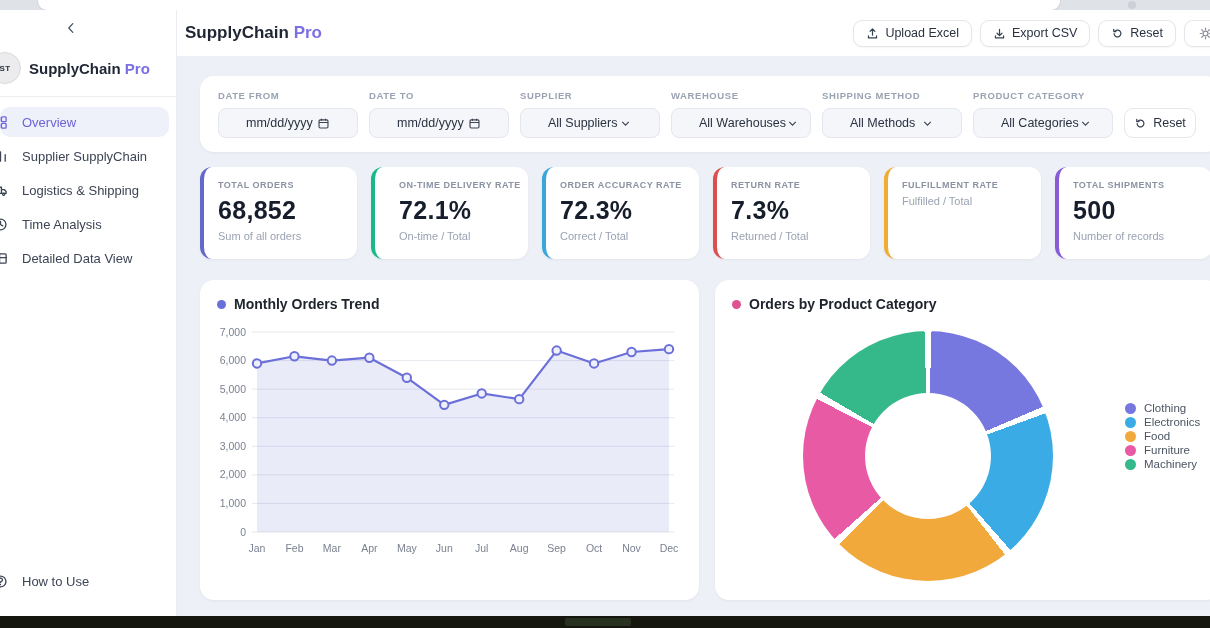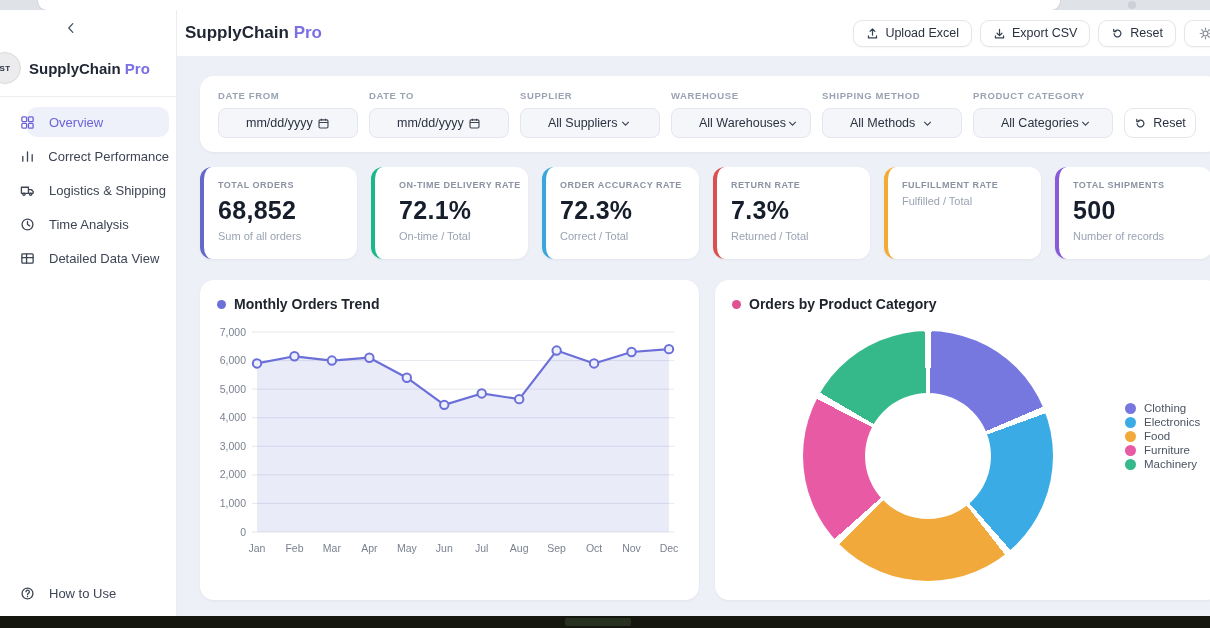--- a/index.html
+++ b/index.html
@@ -20,30 +20,30 @@
     display:flex; flex-direction:column; overflow:hidden; }
   .collapse-btn { margin:10px 0 0 62px; width:18px; height:18px; border:none; background:none;
     color:#4b5563; cursor:pointer; padding:0; }
   .brand { position:relative; height:32px; margin:14px 0 12px 0; display:flex; align-items:center; }
   .brand-logo { position:absolute; left:-11px; width:32px; height:32px; border-radius:50%;
     background:#ececee; border:1px solid #d9dadd; display:flex; align-items:center; justify-content:center;
     font-size:8px; font-weight:bold; color:#2a3140; letter-spacing:.5px; }
   .brand-name { margin-left:29px; font-size:15px; font-weight:bold; color:#1f2533; white-space:nowrap; }
   .brand-suffix { color:#7b6fe4; }
   .sidebar-divider { height:1px; background:#eceef2; }
-  .nav { margin-top:10px; display:flex; flex-direction:column; gap:4px;padding-left:27px; }
+  .nav { margin-top:10px; display:flex; flex-direction:column; gap:4px; }
   .nav-item { height:30px; display:flex; align-items:center; border-radius:10px; margin-right:7px;
     font-size:13px; color:#3d4454; cursor:pointer; }
   .nav-item.active { background:#eef0fa; color:#6c63d8; }
   .nav-icon { width:10px; overflow:visible; display:flex; }
   .nav-icon svg { width:15px; height:15px; margin-left:-7px; stroke:currentColor; fill:none;
     stroke-width:1.4; stroke-linecap:round; stroke-linejoin:round; flex:none; }
   .nav-label { margin-left:12px; white-space:nowrap; }
   .sidebar-spacer { flex:1; }
-  .sidebar-footer { margin-bottom:8px; }
+  .sidebar-footer { margin-bottom:20px; }
 
   
   .main { flex:1; min-width:0; display:flex; flex-direction:column; overflow:hidden; }
   .header { height:46px; background:#fff; display:flex; align-items:center; padding-left:8px; }
   .page-title { font-size:17px; font-weight:bold; color:#1f2533; }
   .title-suffix { color:#7b6fe4; }
   .header-actions { margin-left:auto; margin-right:-16px; display:flex; gap:8px; align-items:center; }
   .hbtn { height:27px; padding:12px 12px; background:#fff; border:1px solid #e4e6ec; border-radius:9px;
     font-size:12.5px; color:#2a3140; display:flex; gap:6px; align-items:center; cursor:pointer;
     box-shadow:0 1px 2px rgba(16,24,40,.04); font-family:inherit; white-space:nowrap; }
@@ -131,21 +131,21 @@
             </svg>
           </span>
     <span class="nav-label">Overview</span>
   </div>
         <div class="nav-item">
     <span class="nav-icon">
             <svg viewBox="0 0 16 16" class="">
               <path d="M3 13V8M8 13V3M13 13V6"></path>
             </svg>
           </span>
-    <span class="nav-label">Correct Performance</span>
+    <span class="nav-label">Supplier SupplyChain</span>
   </div>
         <div class="nav-item">
     <span class="nav-icon">
             <svg viewBox="0 0 16 16" class="">
               <path d="M1.5 4.5h7.5V11H1.5zM9 7h3l2 2v2H9z"></path>
               <circle cx="4.2" cy="12" r="1.2"></circle>
               <circle cx="11.4" cy="12" r="1.2"></circle>
             </svg>
           </span>
     <span class="nav-label">Logistics &amp; Shipping</span>

